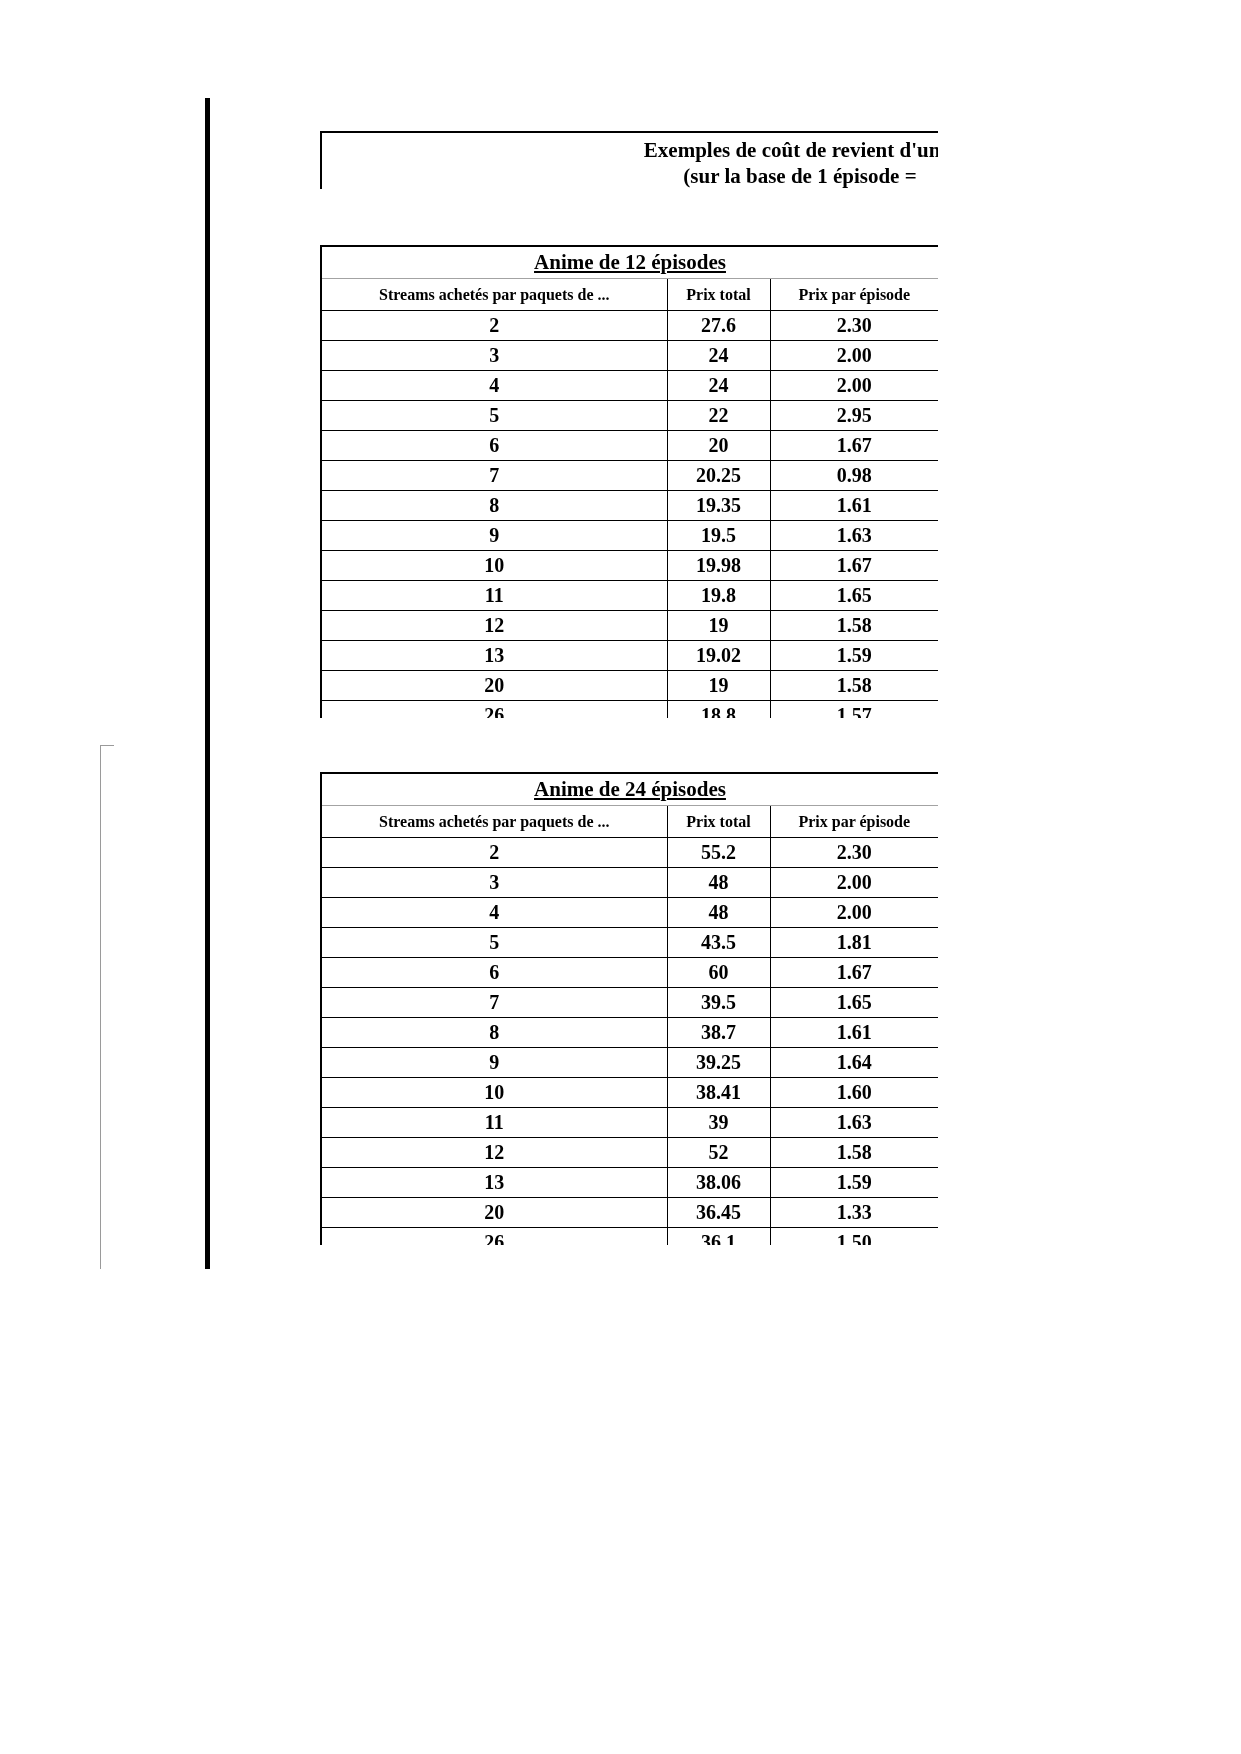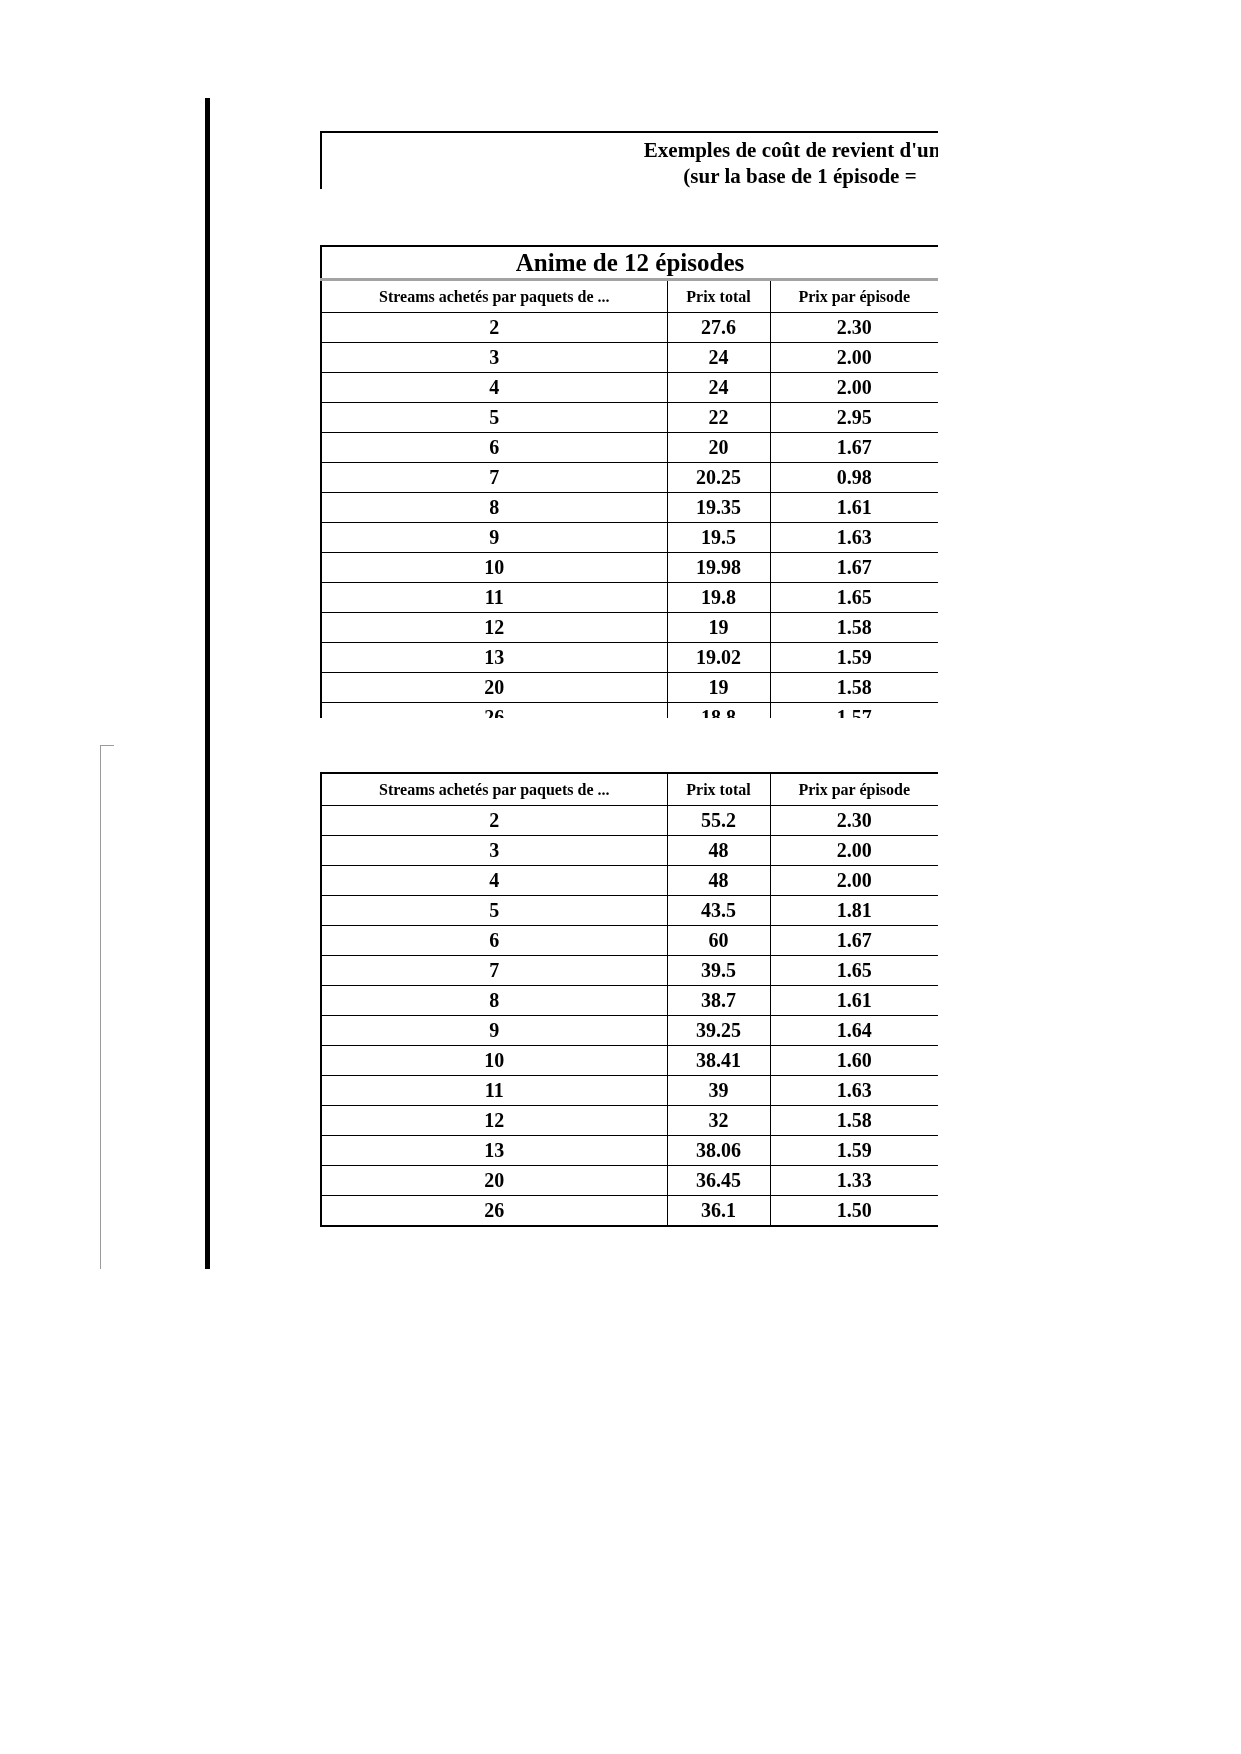--- a/index.html
+++ b/index.html
@@ -98,23 +98,24 @@
   table.sheet td {
     border: 1px solid #000000;
     height: 29px;
     padding: 0 6px;
     text-align: center;
     vertical-align: middle;
     white-space: nowrap;
     line-height: 27px;
   }
   table.sheet tr.caption-row th {
-    border-bottom: 3px solid #a3a3a3;
-    font-size: 25px;
+    border-bottom: 1px solid #a3a3a3;
+    font-size: 21px;
     height: 31px;
+    text-decoration: underline;
   }
   table.sheet tr.head-row th {
     font-size: 16px;
     height: 31px;
   }
   
   table.sheet {
     border: 2px solid #000000;
   }
 </style>
@@ -223,20 +224,23 @@
 </div>
 
 <div id="table-24-clip" class="clip table-clip">
   <table class="sheet">
     <colgroup>
       <col class="c-pack">
         <col class="c-total">
         <col class="c-per">
     </colgroup>
     <tbody>
+        <tr class="caption-row">
+          <th colspan="3">Anime de 24 épisodes</th>
+        </tr>
         <tr class="head-row">
           <th>Streams achetés par paquets de ...</th>
           <th>Prix total</th>
           <th>Prix par épisode</th>
         </tr>
         <tr>
           <td>2</td>
           <td>55.2</td>
           <td>2.30</td>
         </tr>
@@ -280,21 +284,21 @@
           <td>38.41</td>
           <td>1.60</td>
         </tr>
         <tr>
           <td>11</td>
           <td>39</td>
           <td>1.63</td>
         </tr>
         <tr>
           <td>12</td>
-          <td>32</td>
+          <td>52</td>
           <td>1.58</td>
         </tr>
         <tr>
           <td>13</td>
           <td>38.06</td>
           <td>1.59</td>
         </tr>
         <tr>
           <td>20</td>
           <td>36.45</td>

